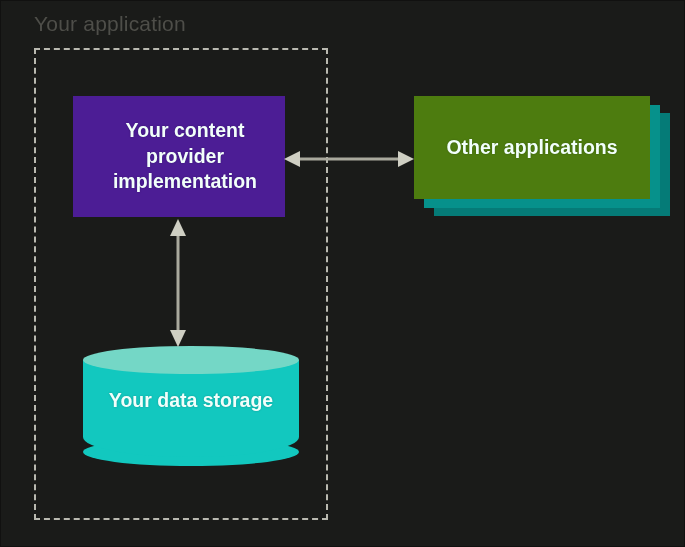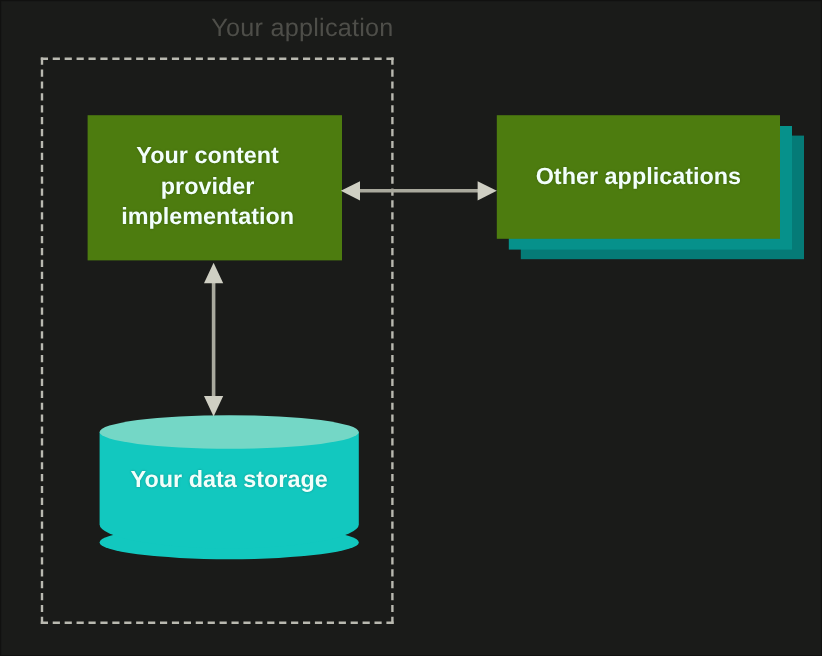--- a/index.html
+++ b/index.html
@@ -26,21 +26,21 @@
     width: 294px;
     height: 472px;
     border: 2px dashed #b9b9b0;
     box-sizing: border-box;
   }
   #app-boundary-label {
     position: absolute;
     left: 33px;
     top: 10px;
     width: 294px;
-    text-align: right;
+    text-align: left;
     color: #4e4e49;
     font-size: 21px;
     line-height: 26px;
     letter-spacing: 0.2px;
     white-space: nowrap;
   }
 
   
   .node-text {
     color: #f2fffb;
@@ -50,24 +50,24 @@
     text-shadow: 0 0 2px rgba(0,0,0,.25);
   }
 
   
   #provider-box {
     position: absolute;
     left: 72px;
     top: 95px;
     width: 212px;
     height: 121px;
-    background: #4d7c0f;
+    background: #4c1d95;
     display: flex;
     align-items: center;
-    justify-content: flex-start;
+    justify-content: flex-end;
   }
   #provider-box .node-text { font-size: 19.5px; width: 200px; }
 
   
   #other-apps-stack {
     position: absolute;
     left: 413px;
     top: 95px;
     width: 256px;
     height: 120px;

